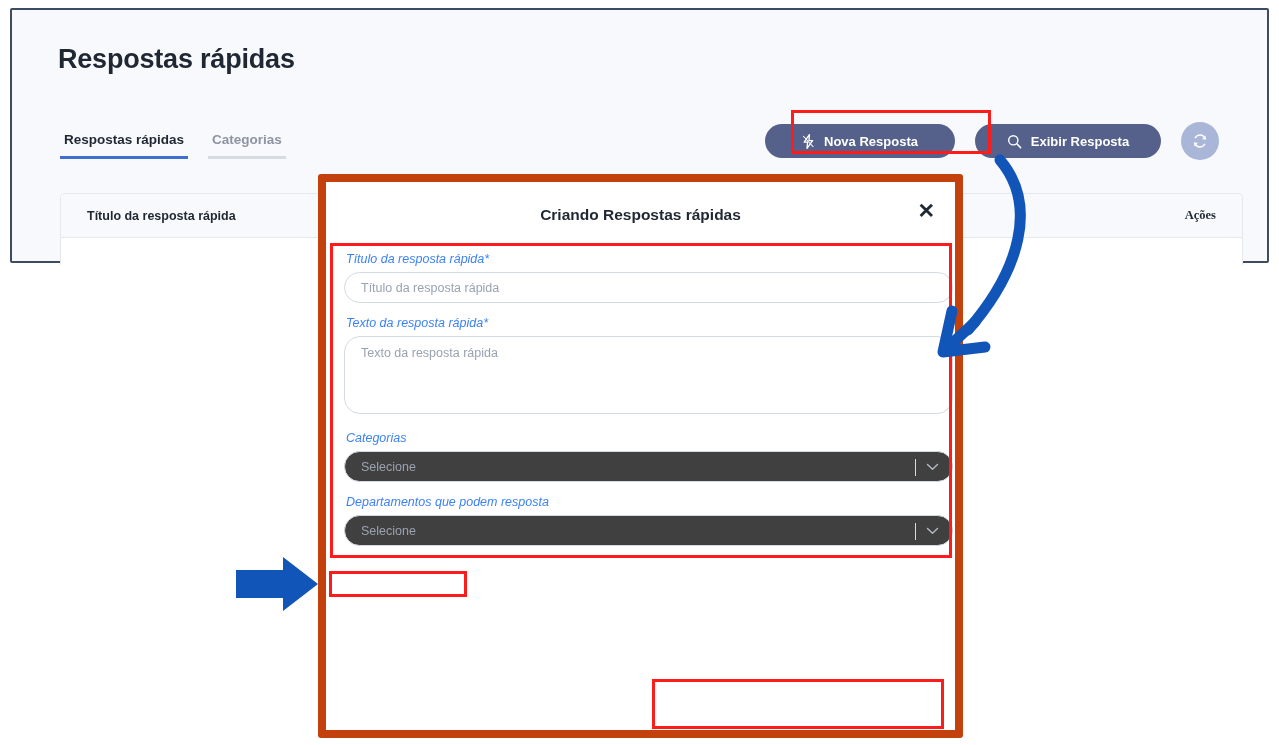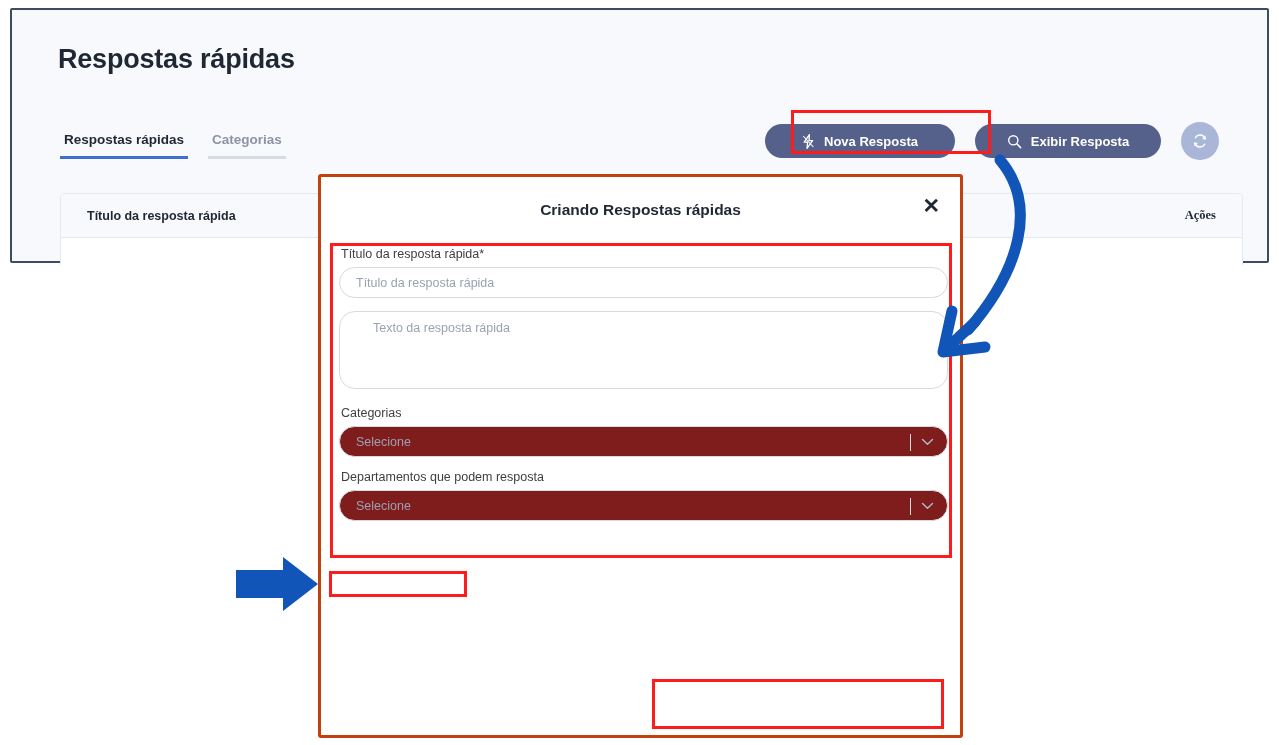--- a/index.html
+++ b/index.html
@@ -70,57 +70,57 @@
   }
   .th { font-size: 12.5px; font-weight: 700; color: #1f2733; }
   .th-right { margin-left: auto; font-family: Liberation Serif, serif; }
   .table-row-blank { height: 27px; background: #ffffff; }
 
   
   .modal {
     position: absolute; left: 318px; top: 174px;
     width: 645px; height: 564px;
     background: #ffffff;
-    border: 3px solid #c2410c;
+    border: 8px solid #c2410c;
     border-radius: 3px;
   }
   .modal-title {
     position: absolute; top: 24px; left: 0; width: 100%;
     text-align: center; font-size: 15.5px; font-weight: 700; color: #1f2733;
   }
   .modal-close {
     position: absolute; right: 20px; top: 18px;
     font-size: 21px; font-weight: 700; color: #1f2733; line-height: 1;
     cursor: pointer; font-family: "Liberation Sans", sans-serif;
   }
 
   .form { position: absolute; left: 18px; top: 70px; width: 609px; }
   .field-label {
-    font-size: 12.5px; color: #404040; margin: 0 0 6px 2px;
+    font-size: 12.5px; color: #3b82f6; margin: 0 0 6px 2px; font-style: italic;
   }
   .field-gap { height: 13px; }
   .txt-input {
     width: 100%; height: 31px;
     border: 1px solid #d5dae2; border-radius: 16px;
     background: #ffffff; color: #9aa2b1; font-size: 12.5px;
     padding: 0 16px; outline: none;
     font-family: "Liberation Sans", sans-serif;
   }
   .txt-input::placeholder { color: #9aa2b1; }
   .txt-area {
     width: 100%; height: 78px;
     border: 1px solid #d5dae2; border-radius: 16px;
     background: #ffffff; color: #9aa2b1; font-size: 12.5px;
-    padding: 9px 33px; outline: none; resize: none;
+    padding: 9px 16px; outline: none; resize: none;
     font-family: "Liberation Sans", sans-serif;
   }
   .txt-area::placeholder { color: #9aa2b1; }
   .select-box {
     position: relative; width: 100%; height: 31px;
-    border: 1px solid #d5dae2; border-radius: 16px; background: #7f1d1d;
+    border: 1px solid #d5dae2; border-radius: 16px; background: #404040;
     display: flex; align-items: center; padding: 0 16px;
     font-size: 12.5px; color: #9aa2b1; cursor: pointer;
   }
   .select-div {
     position: absolute; right: 36px; top: 7px; width: 1px; height: 17px;
     background: #d5dae2;
   }
   .select-caret {
     position: absolute; right: 13px; top: 50%; transform: translateY(-50%);
     color: #b3bac6;
@@ -202,20 +202,21 @@
     <div class="modal-title">Criando Respostas rápidas</div>
     <div class="modal-close">✕</div>
 
     <div class="form">
 
       <div class="field-label">Título da resposta rápida*</div>
       <input class="txt-input" type="text" placeholder="Título da resposta rápida" style="">
 
       <div class="field-gap"></div>
 
+      <div class="field-label">Texto da resposta rápida*</div>
       <textarea class="txt-area" placeholder="Texto da resposta rápida" style=""></textarea>
 
       <div class="field-gap"></div>
 
       <div class="field-label">Categorias</div>
       <div class="select-box">
         <span>Selecione</span>
         <span class="select-div"></span>
         <span class="select-caret">
           <svg class="icon-svg" width="13" height="8" viewBox="0 0 13 8">

